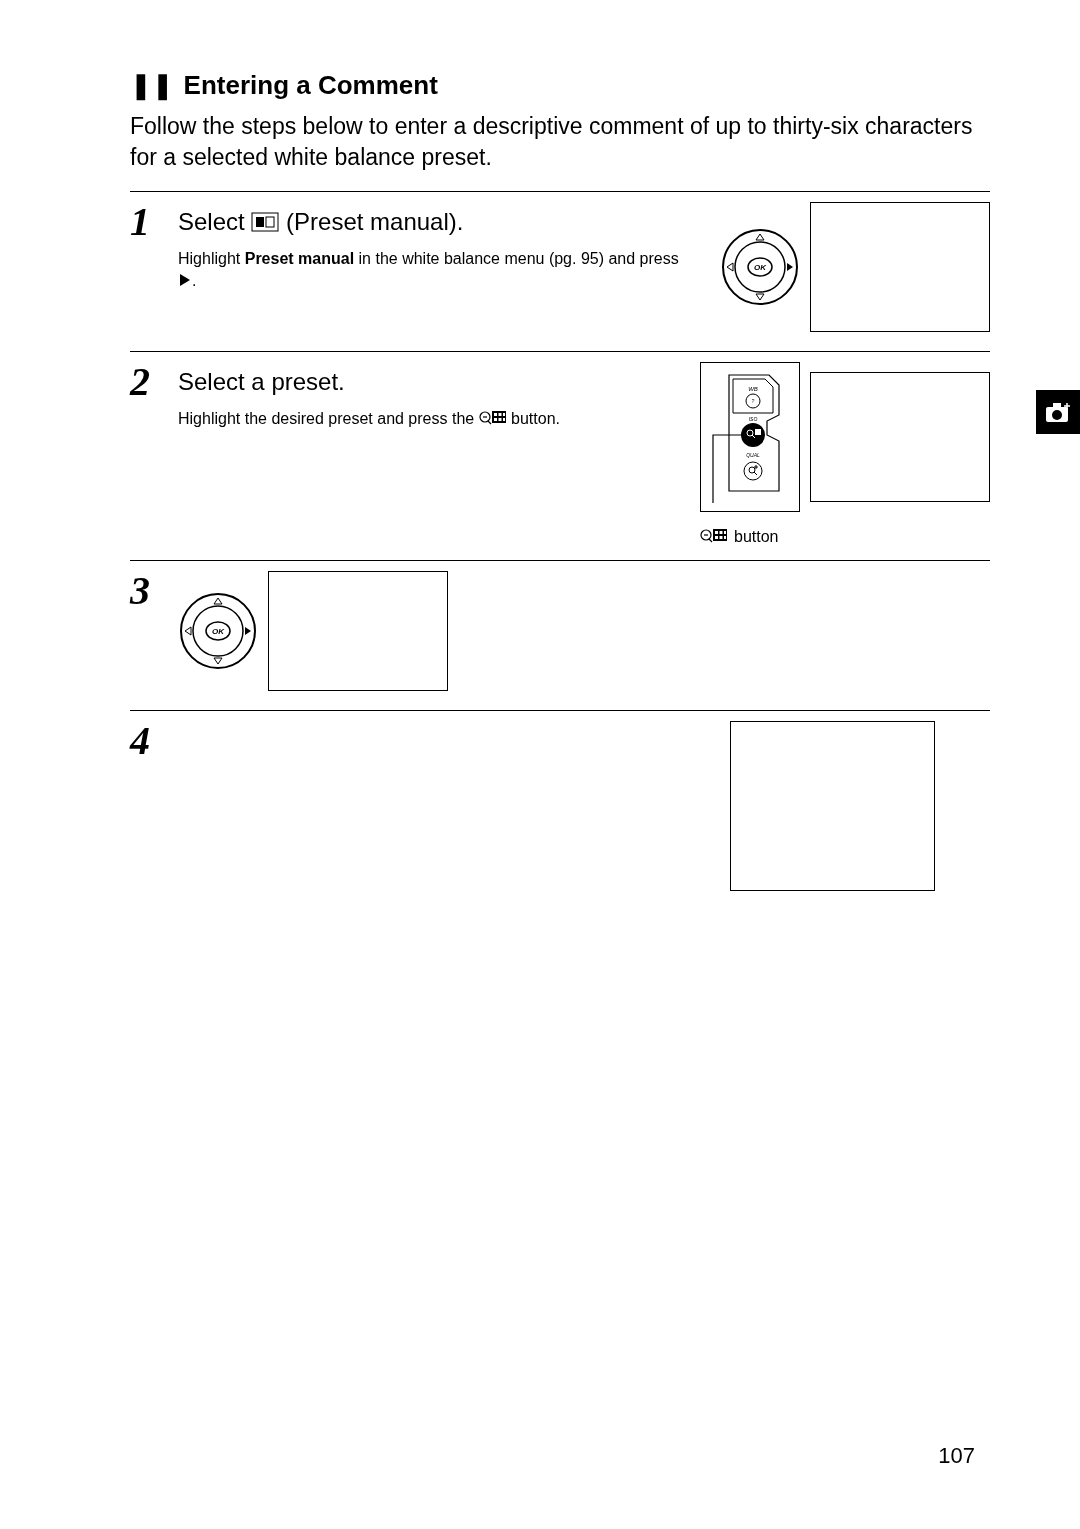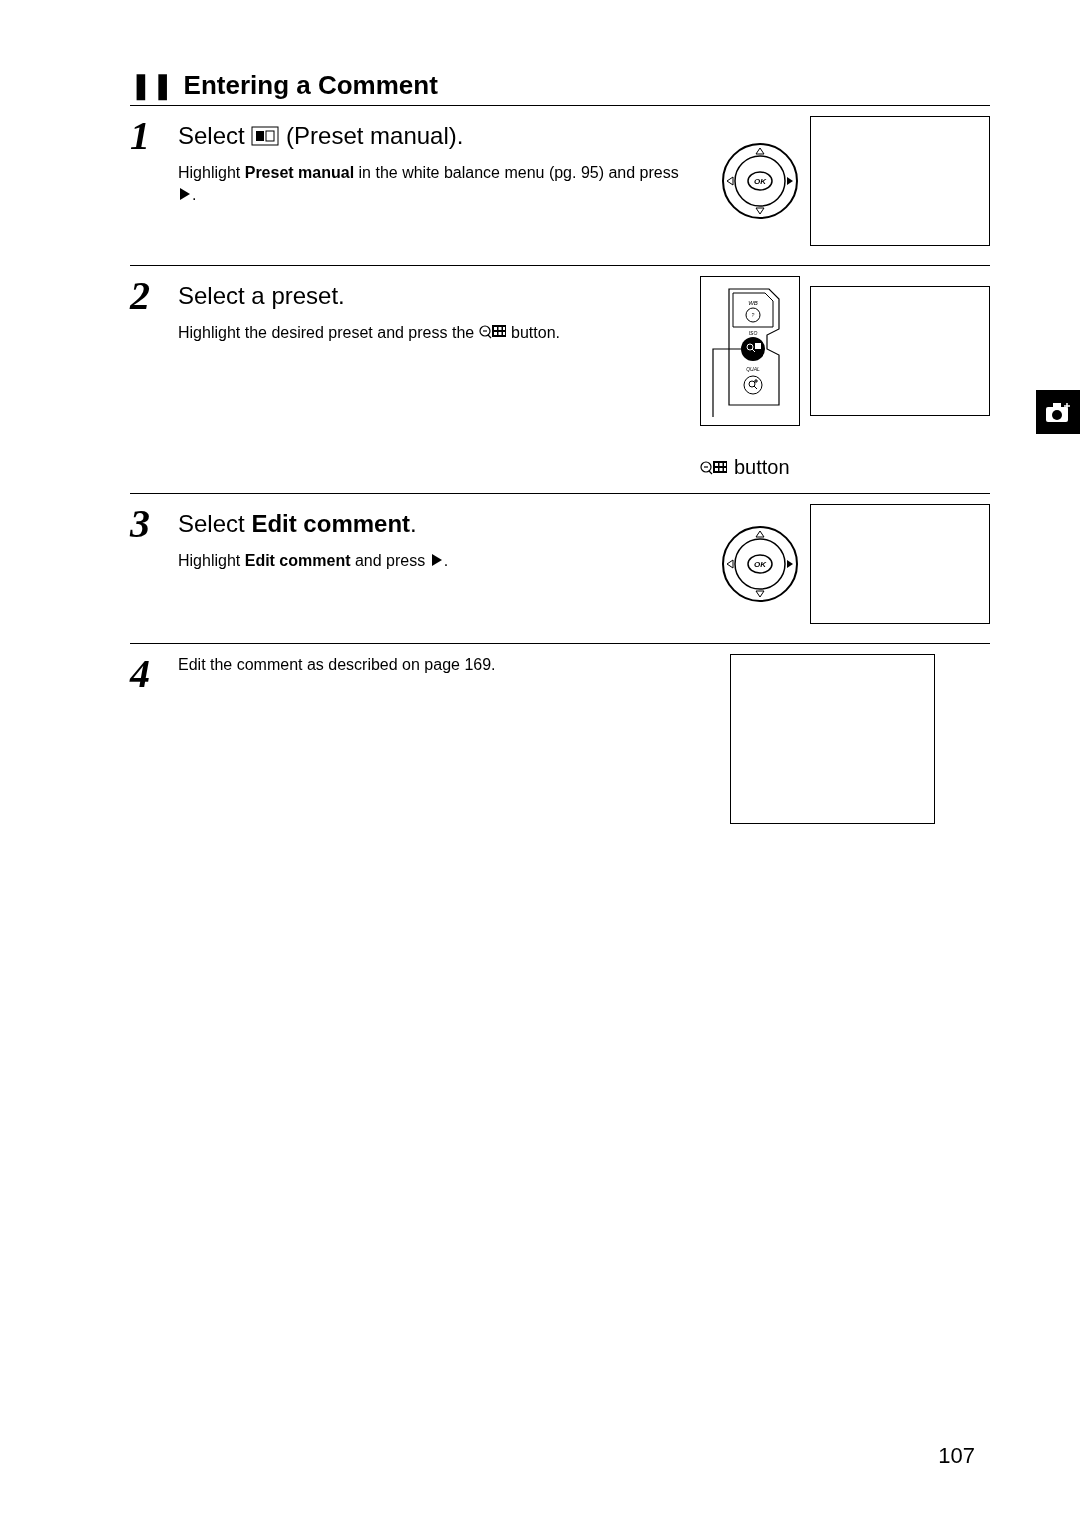--- a/index.html
+++ b/index.html
@@ -14,21 +14,21 @@
     position: relative;
     width: 1080px;
     height: 1529px;
     box-sizing: border-box;
     padding: 70px 90px 60px 130px;
     background: #fff;
   }
   .section-title {
     font-size: 26px;
     font-weight: 700;
-    margin: 0 0 4px 0;
+    margin: 0 0 10px 0;
   }
   .section-title .box-glyph {
     font-weight: 400;
     margin-right: 10px;
   }
   .intro {
     font-size: 23px;
     line-height: 1.35;
     margin: 0 0 18px 0;
   }
@@ -103,22 +103,22 @@
     box-sizing: border-box;
   }
   .qz-row {
     display: flex;
     align-items: center;
     gap: 6px;
     font-size: 20px;
   }
   .qz-glyph svg { width: 28px; height: 16px; display:inline-block; vertical-align:-2px; }
   .caption {
-    font-size: 20px;
-    margin-top: 24px;
+    font-size: 16px;
+    margin-top: 10px;
   }
   
   .screen1 { width: 180px; height: 130px; }
   .screen2 { width: 180px; height: 130px; }
   .screen3 { width: 180px; height: 120px; }
   .screen4 { width: 205px; height: 170px; }
   .selector2 { width: 100px; height: 150px; }
   
   .page-number {
     position: absolute;
@@ -144,20 +144,21 @@
 </style>
 </head>
 <body>
 
 <div class="page">
 
   <div>
     <p class="section-title">
       <span class="box-glyph">❚❚</span><span>Entering a Comment</span>
     </p>
+    <p class="intro">Follow the steps below to enter a descriptive comment of up to thirty-six characters for a selected white balance preset.</p>
   </div>
 
   <div class="step-list">
 
     <div class="step" style="min-height:160px;">
       <div class="step-number">1</div>
       <div class="step-body">
         <div class="step-text">
           <div class="step-heading">
             <span>Select </span><svg style="display:inline-block;vertical-align:-2px" width="28" height="20" viewBox="0 0 28 20">
@@ -254,30 +255,20 @@
                 </svg></span>
               <span> button</span>
           </div>
         </div>
       </div>
     </div>
 
     <div class="step" style="min-height:150px;">
       <div class="step-number">3</div>
       <div class="step-body">
-        <div class="step-text">
-          <div class="step-heading">
-            <span>Select </span><b>Edit comment</b><span>.</span>
-          </div>
-          <div class="step-detail">
-            <span>Highlight </span><b>Edit comment</b><span> and press </span><span class="tri-right"><svg width="14" height="14" viewBox="0 0 14 14">
-                  <polygon points="2,1 12,7 2,13" fill="#000"></polygon>
-                </svg></span><span>.</span>
-          </div>
-        </div>
         <div class="figure-col">
           <div class="fig-row">
             <div class="dpad">
               <svg viewBox="0 0 80 80">
                 <circle cx="40" cy="40" r="37" fill="none" stroke="#000" stroke-width="2"></circle>
                 <circle cx="40" cy="40" r="25" fill="none" stroke="#000" stroke-width="1.5"></circle>
                 <ellipse cx="40" cy="40" rx="12" ry="9" fill="none" stroke="#000" stroke-width="1.5"></ellipse>
                 <text x="40" y="43" text-anchor="middle" font-size="8" font-family="Arial" font-weight="bold">OK</text>
                 <polygon points="40,7 36,13 44,13" fill="none" stroke="#000"></polygon>
                 <polygon points="40,73 36,67 44,67" fill="none" stroke="#000"></polygon>
@@ -288,21 +279,20 @@
             <div class="screen-box screen3"></div>
           </div>
         </div>
       </div>
     </div>
 
     <div class="step last" style="min-height:180px;">
       <div class="step-number">4</div>
       <div class="step-body">
         <div class="step-text">
-          <div class="step-detail">Edit the comment as described on page 169.</div>
         </div>
         <div class="figure-col">
           <div class="fig-row" style="margin-right:55px;">
             <div class="screen-box screen4"></div>
           </div>
         </div>
       </div>
     </div>
 
   </div>

